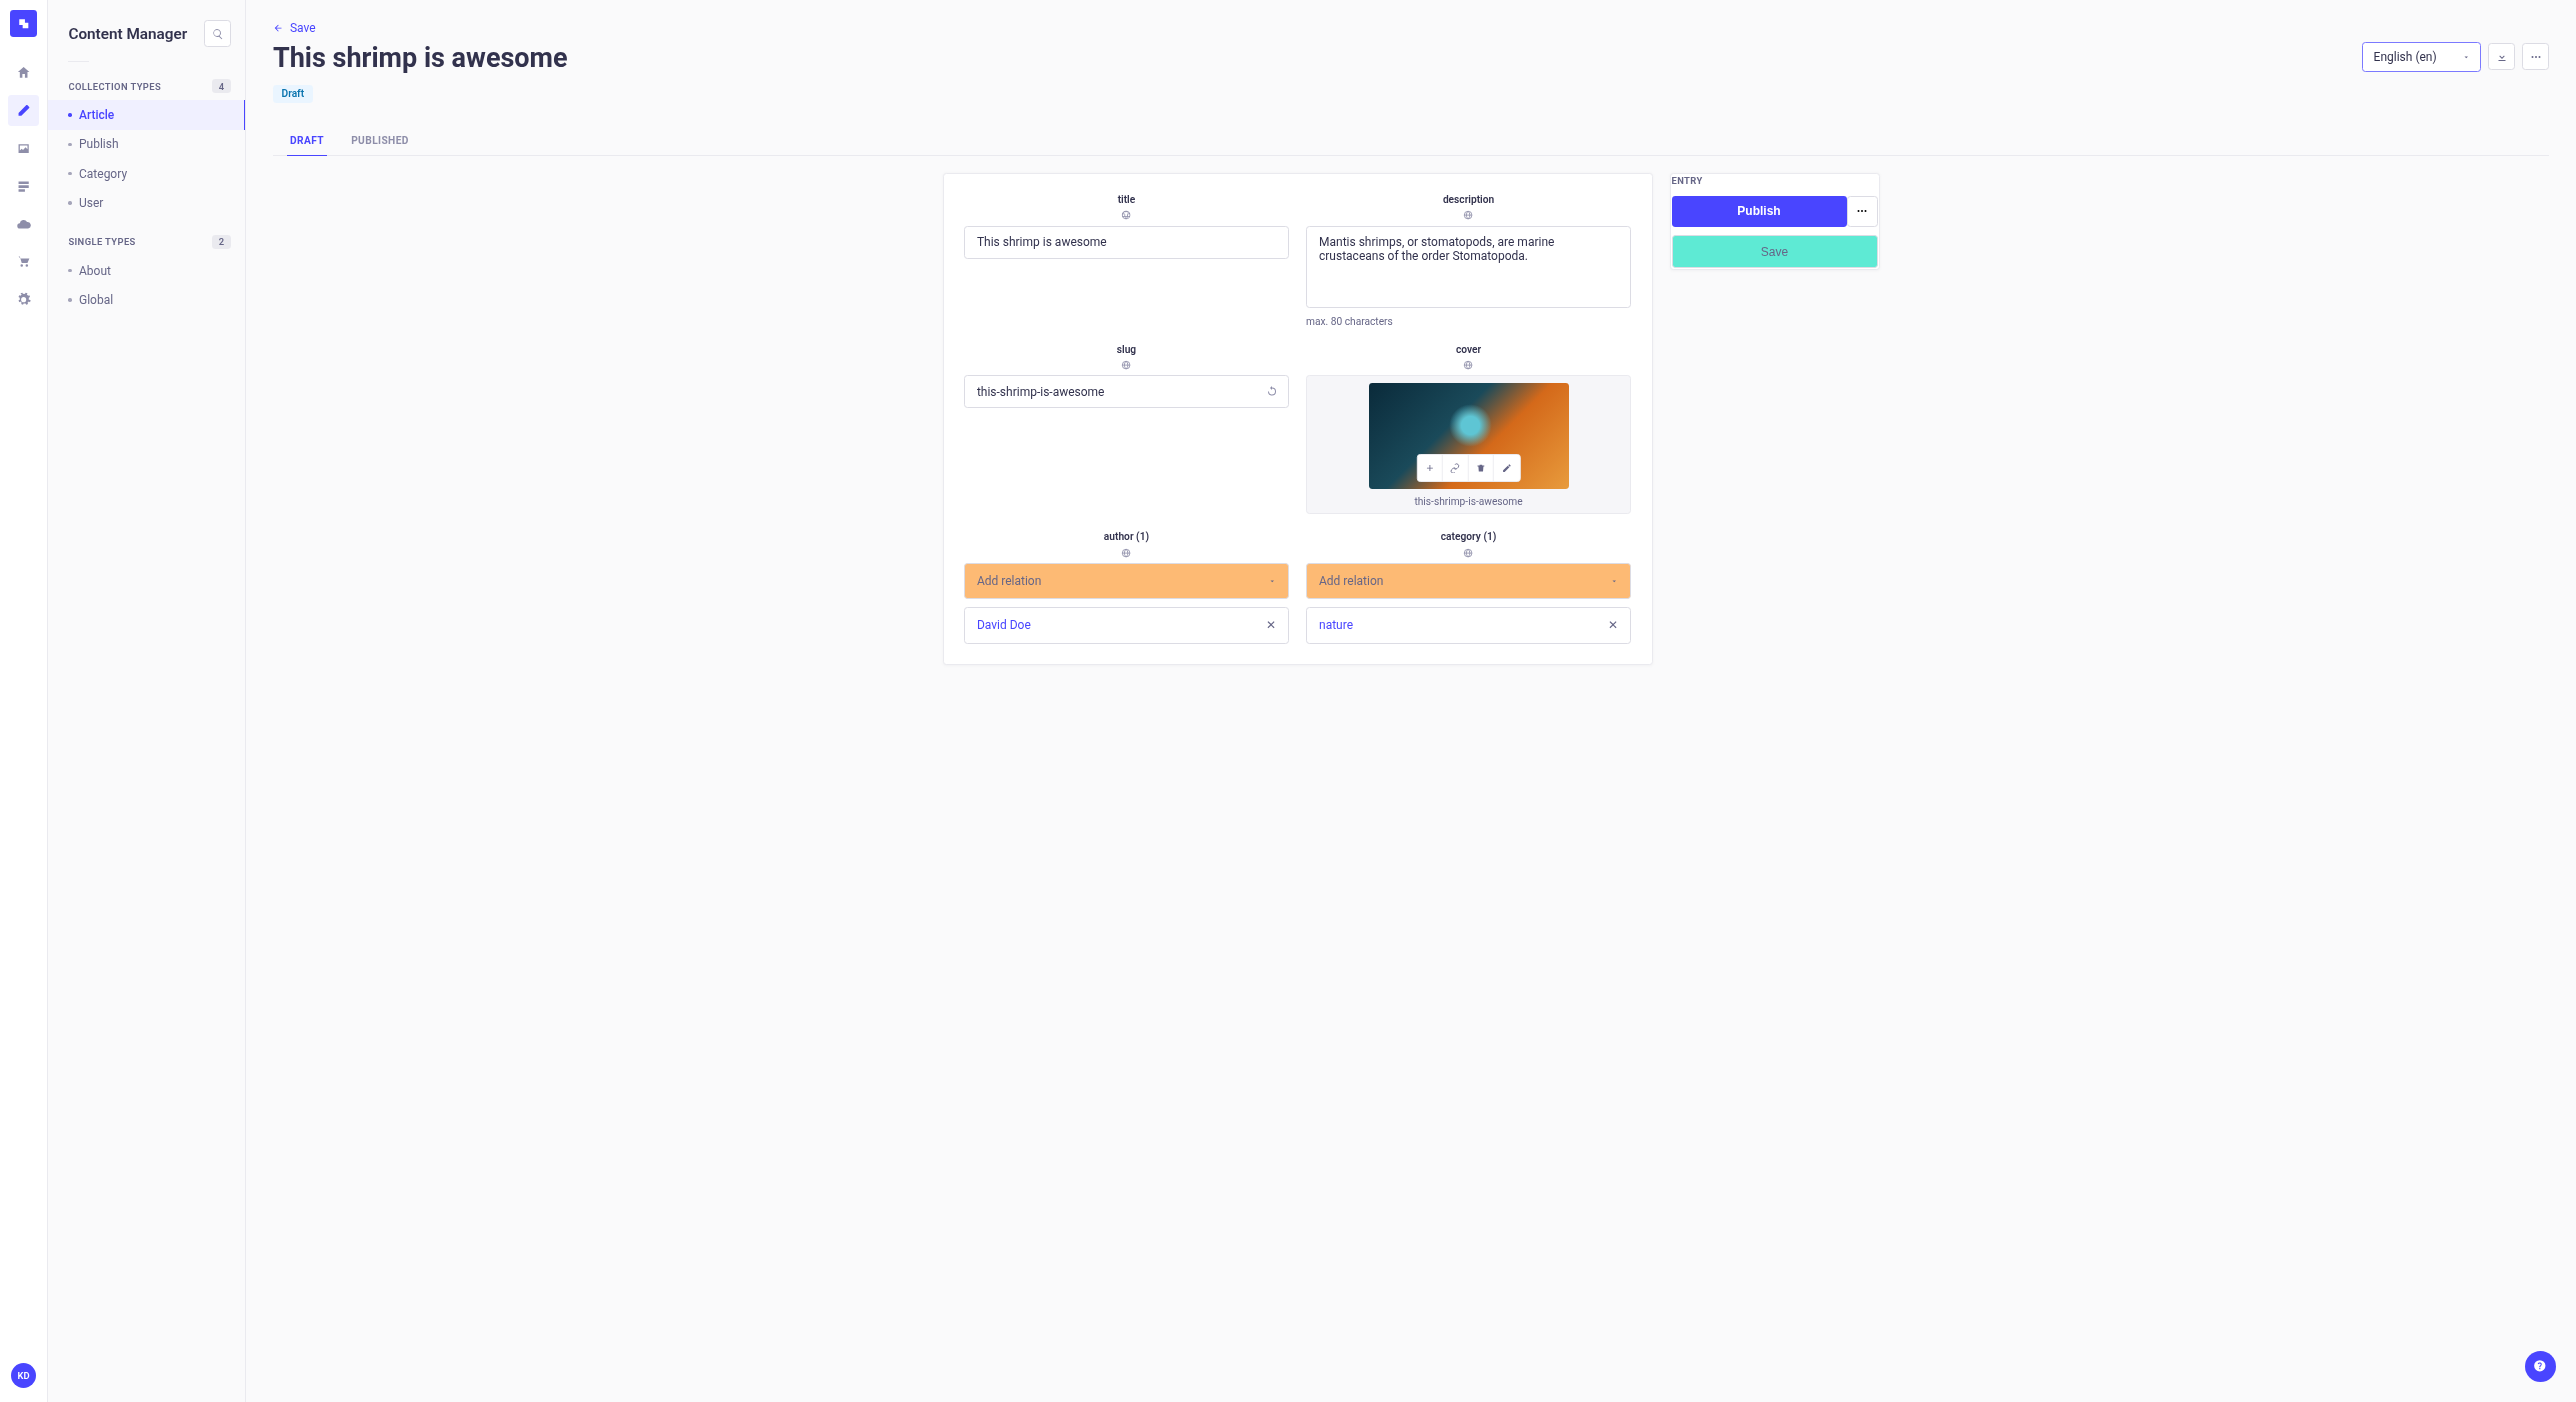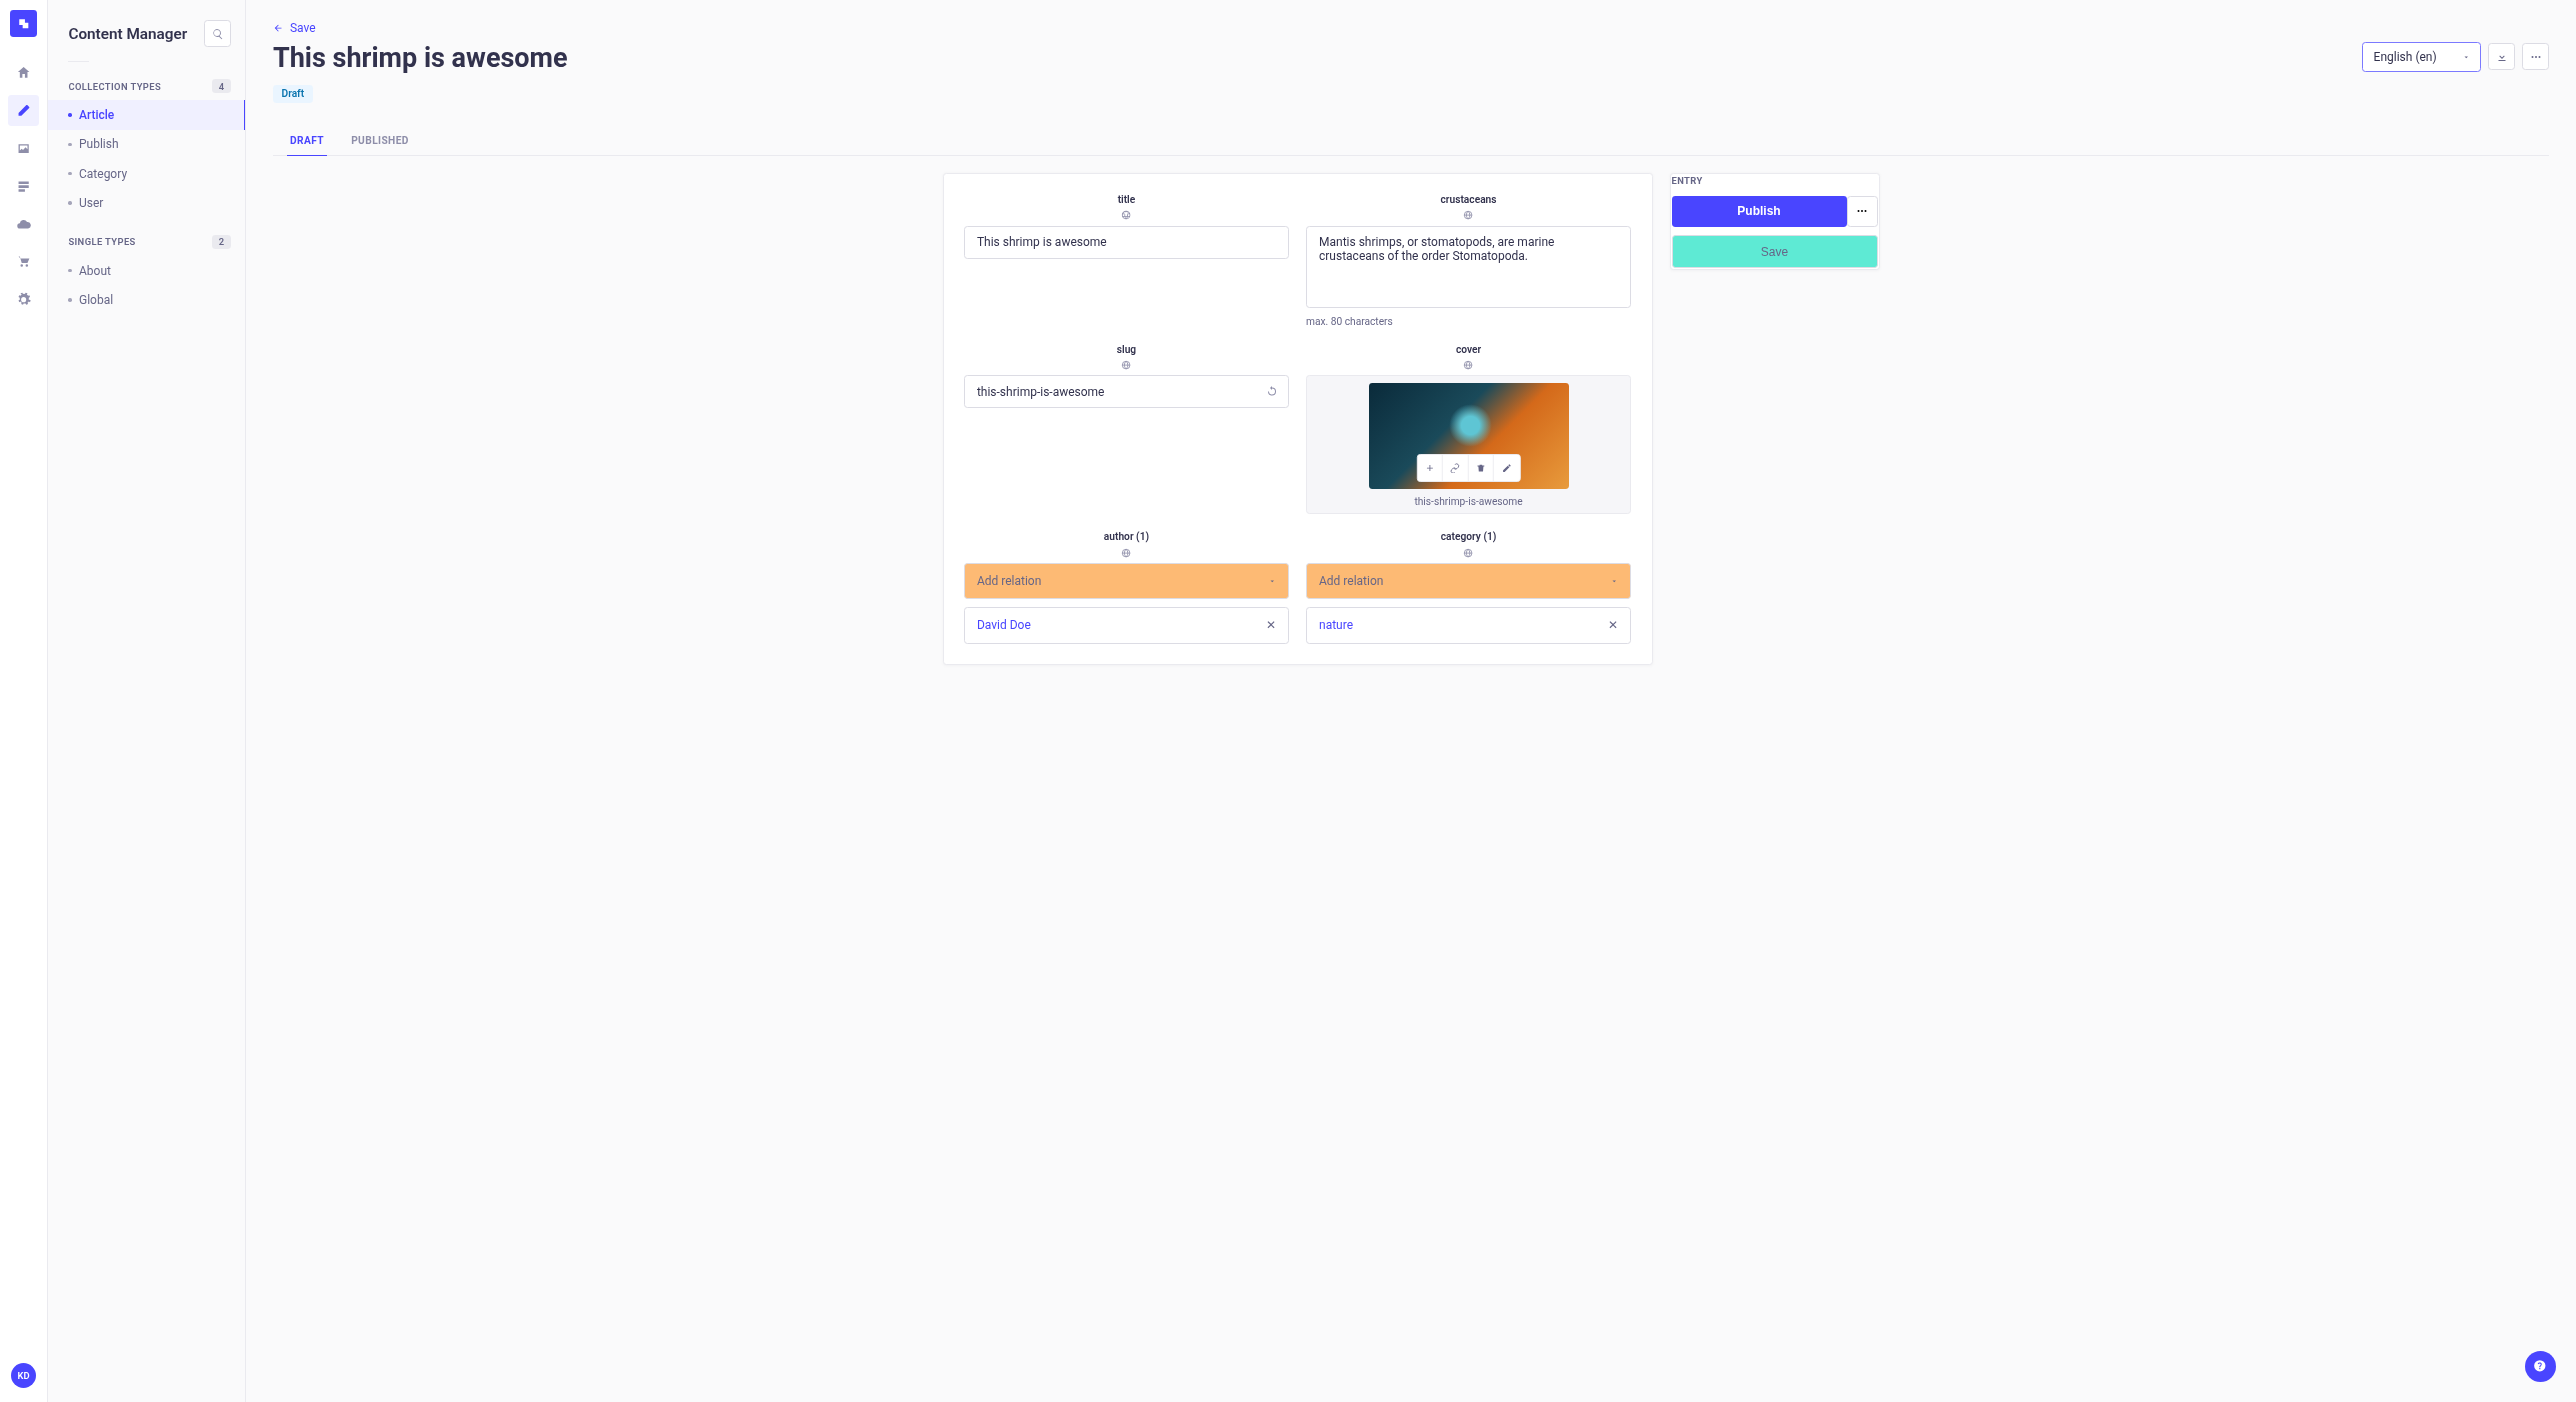--- a/index.html
+++ b/index.html
@@ -211,21 +211,21 @@
               <span>title</span> 
               <svg class="globe-icon" viewBox="0 0 24 24">
                 <path d="M12 2a10 10 0 100 20 10 10 0 000-20zm0 2c1.7 0 3.2 2.7 3.8 6H8.2C8.8 6.7 10.3 4 12 4zM4.3 10h3.8a20 20 0 000 4H4.3a8 8 0 010-4zm.8 6h3.3c.4 2 1.1 3.6 2 4.6A8 8 0 015.1 16zm5.1 0h3.6c-.6 2.5-1.5 4-1.8 4s-1.2-1.5-1.8-4zm5.7 0h3.3a8 8 0 01-5.3 4.6c.9-1 1.6-2.6 2-4.6zm4-2h-3.8a20 20 0 000-4h3.8a8 8 0 010 4zm-.8-6h-3.3c-.4-2-1.1-3.6-2-4.6A8 8 0 0118.9 8zM10.4 3.4c-.9 1-1.6 2.6-2 4.6H5.1a8 8 0 015.3-4.6zM10 10h4a18 18 0 010 4h-4a18 18 0 010-4z"></path>
               </svg>
             </label>
           <input class="input" value="This shrimp is awesome" style="">
         </div>
 
         <div class="field">
           <label>
-              <span>crustaceans</span> 
+              <span>description</span> 
               <svg class="globe-icon" viewBox="0 0 24 24">
                 <circle cx="12" cy="12" r="9" fill="none" stroke="#8e8ea9" stroke-width="2"></circle>
                 <path d="M3 12h18M12 3c2.5 2.5 4 5.5 4 9s-1.5 6.5-4 9c-2.5-2.5-4-5.5-4-9s1.5-6.5 4-9z" fill="none" stroke="#8e8ea9" stroke-width="2"></path>
               </svg>
             </label>
           <textarea class="textarea" style="">Mantis shrimps, or stomatopods, are marine crustaceans of the order Stomatopoda.</textarea>
           <div class="hint">max. 80 characters</div>
         </div>
 
         <div class="field">

